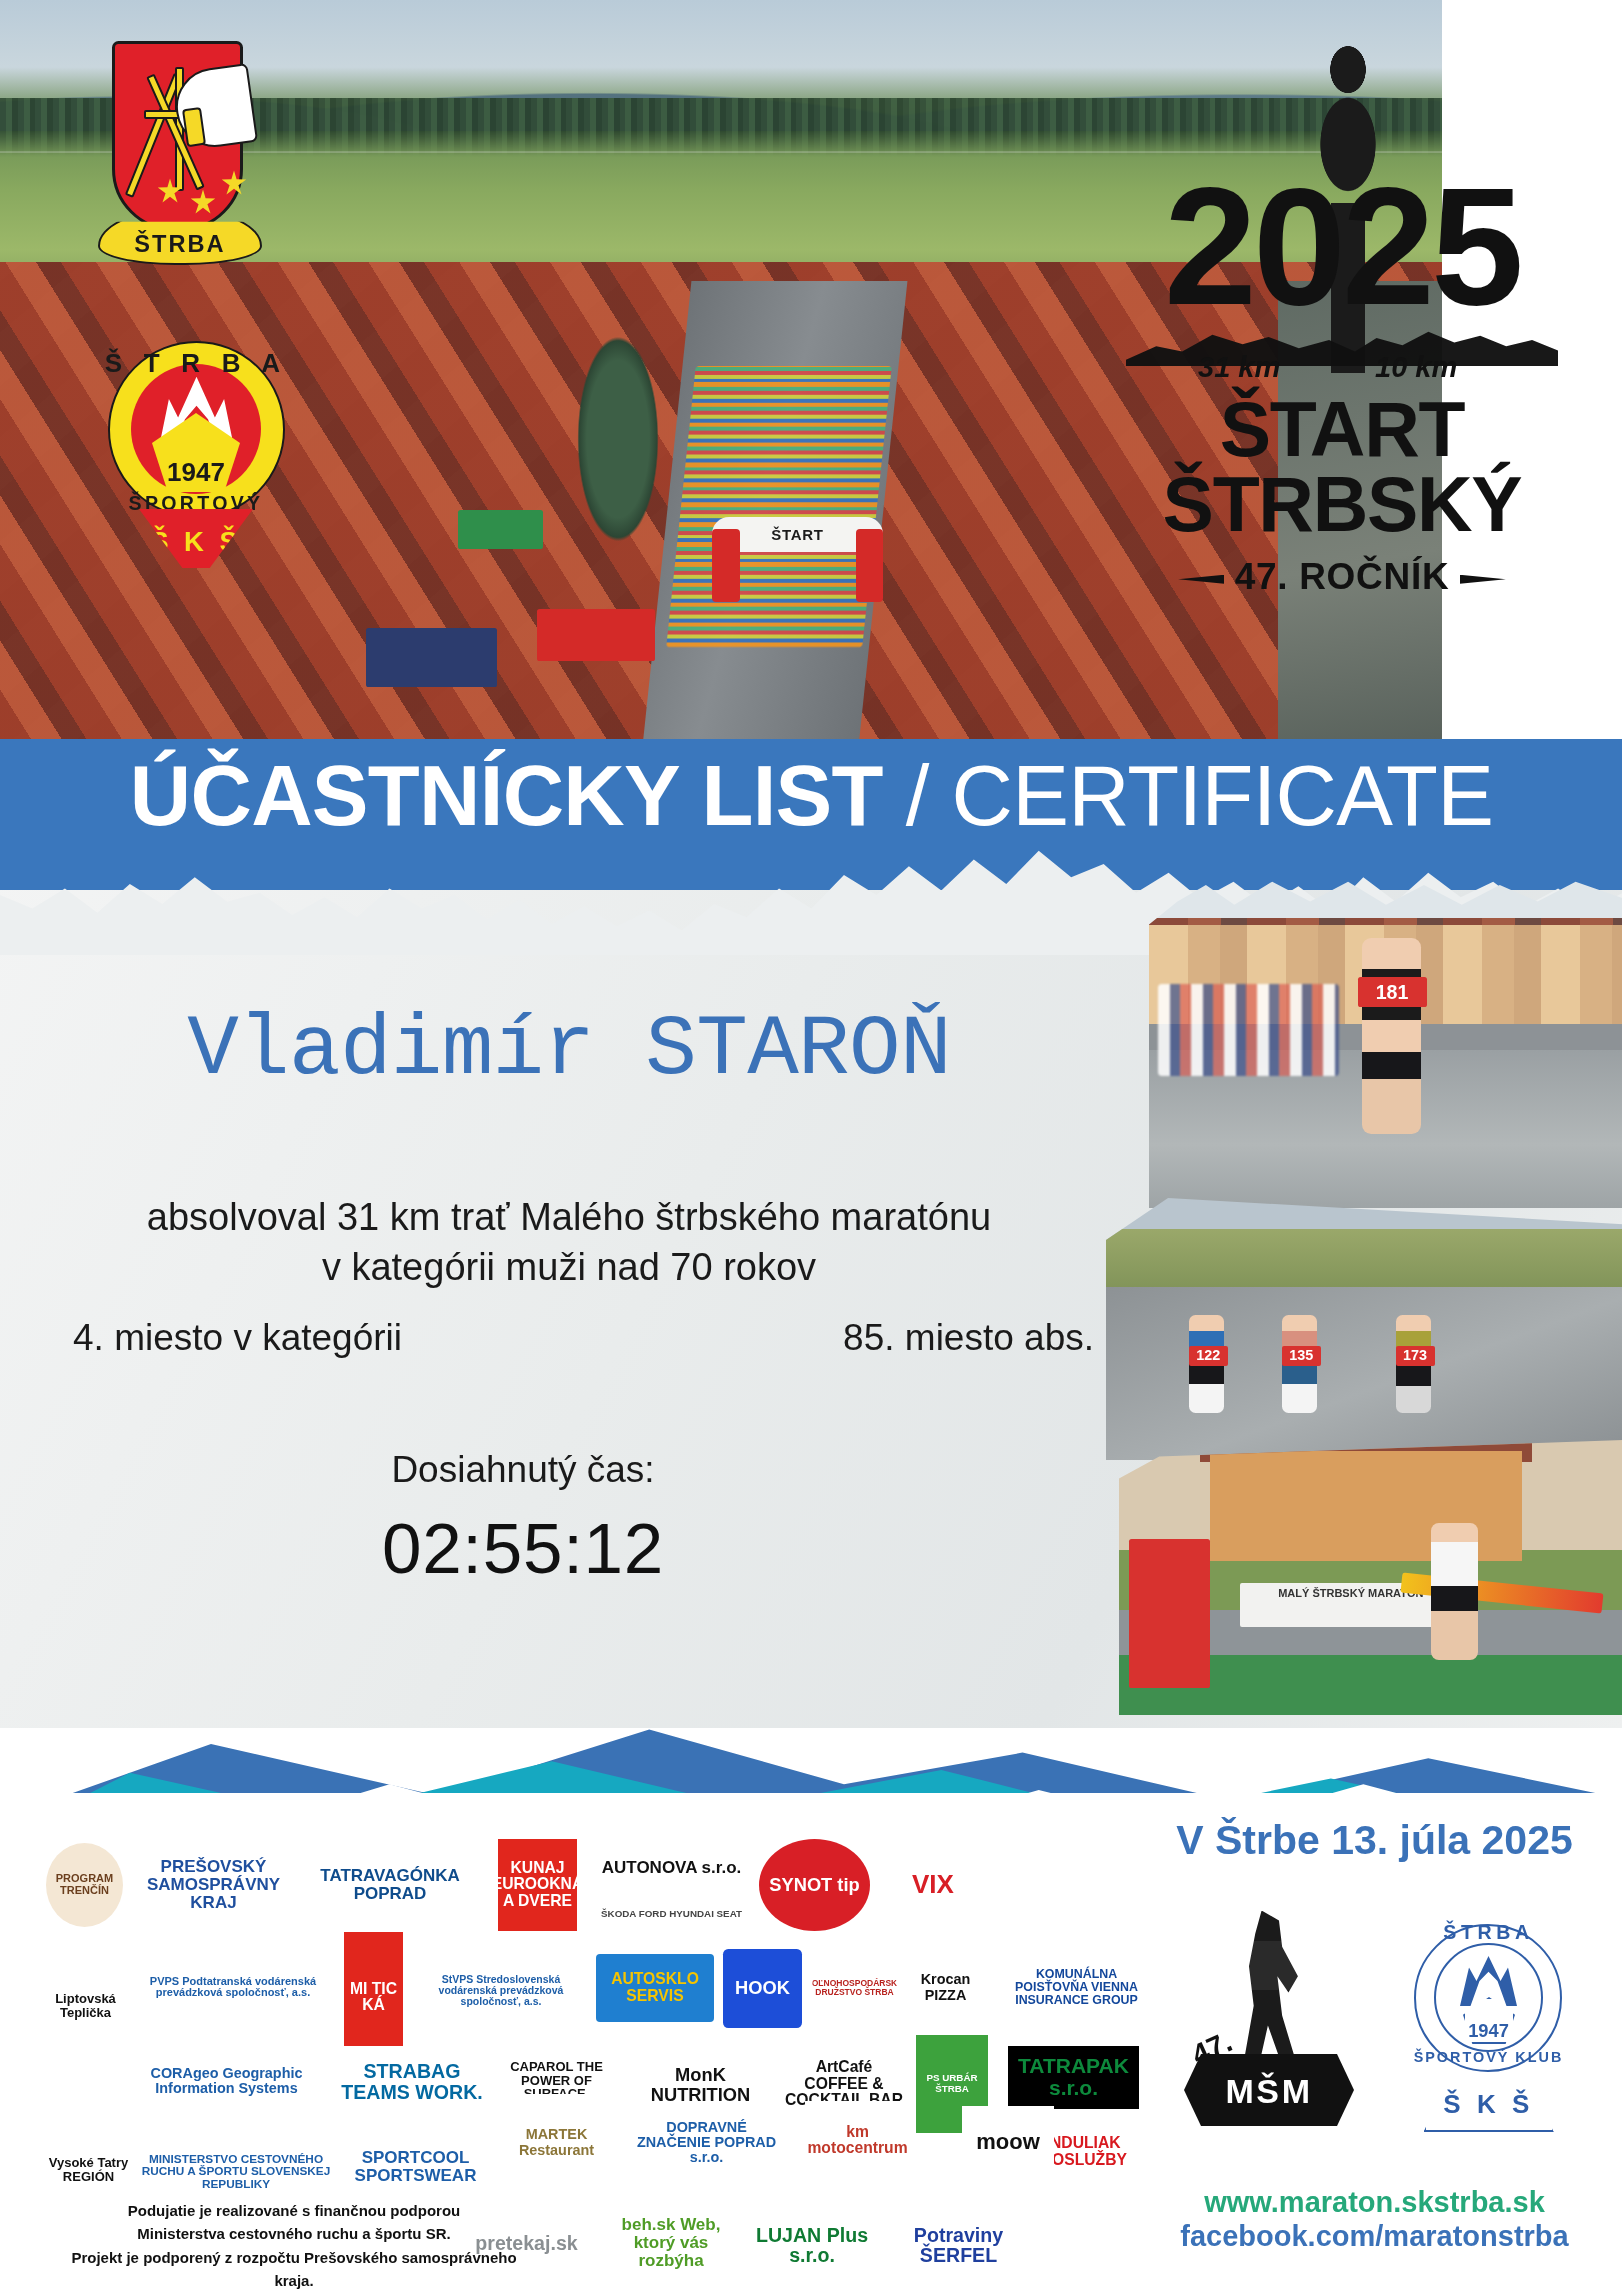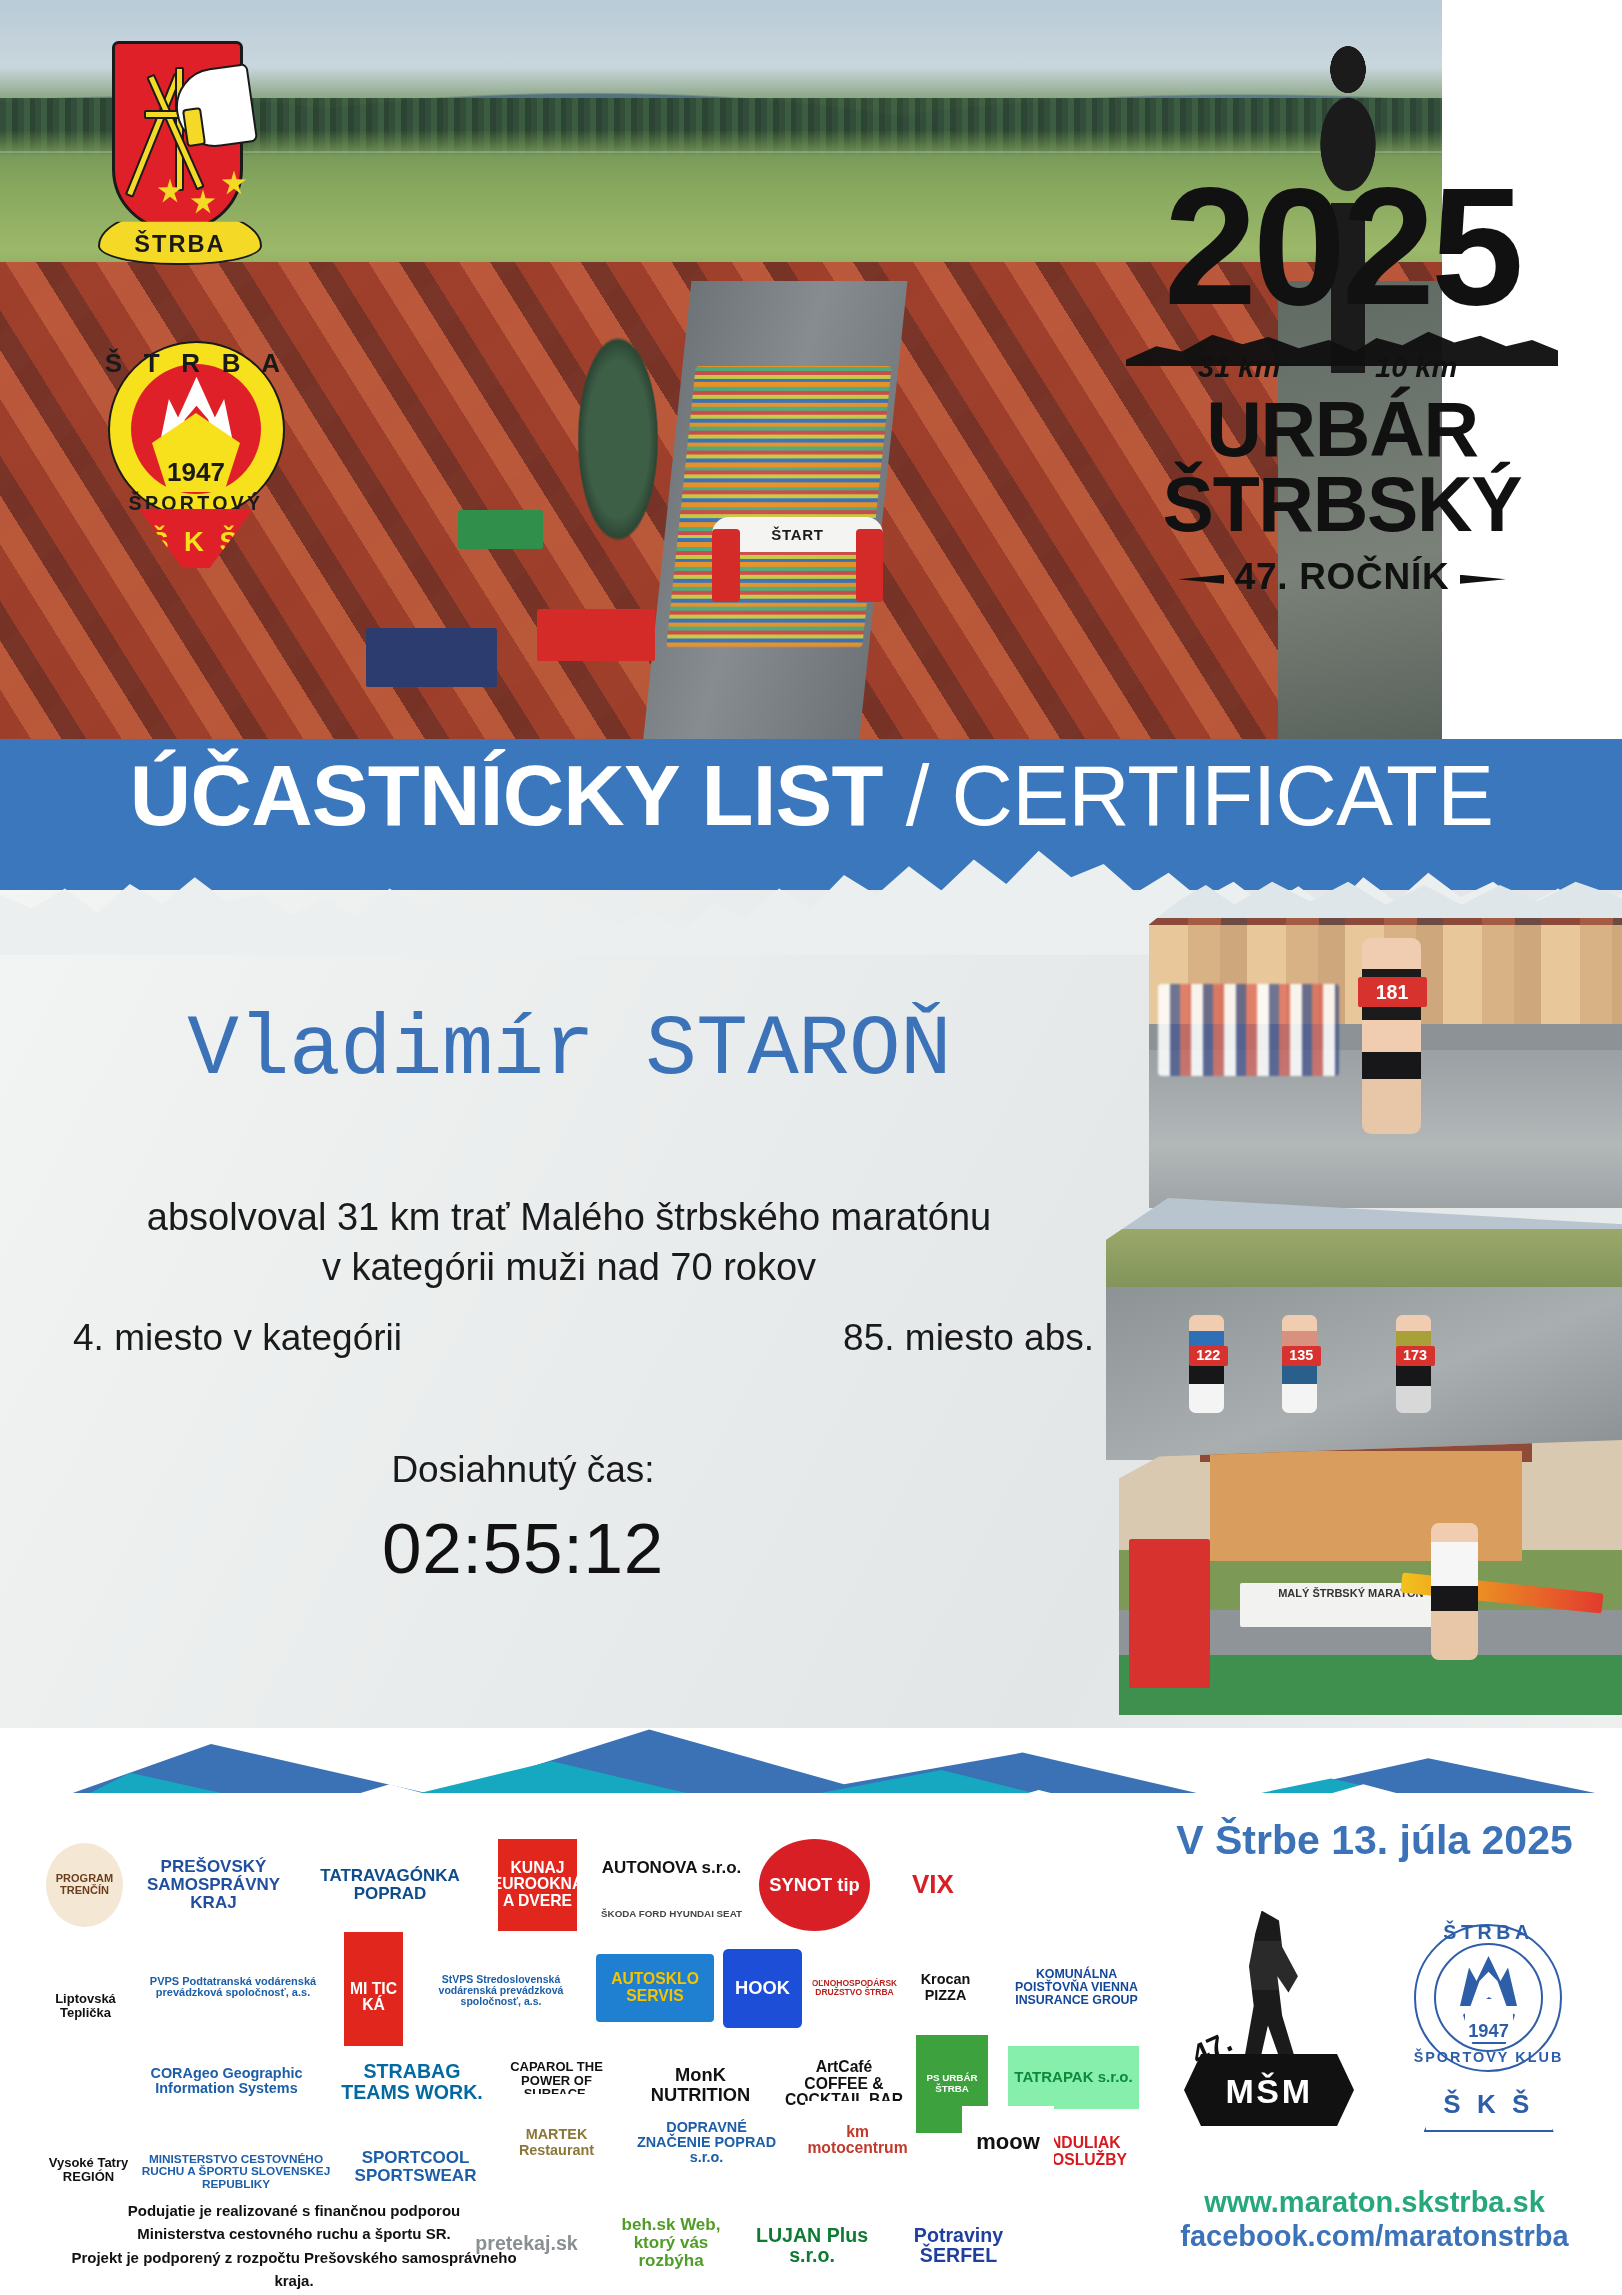--- a/index.html
+++ b/index.html
@@ -414,21 +414,21 @@
 </div>
 
 <div class="mlogo">
   <div class="runner"></div>
   <div class="year">2025</div>
   <div class="kms">
     <div class="ridge"></div>
     <div class="kmtxt km31">31 km</div>
     <div class="kmtxt km10">10 km</div>
   </div>
-  <div class="title1">URBÁR ŠTRBSKÝ</div>
+  <div class="title1">ŠTART ŠTRBSKÝ</div>
   <div class="rocnik">
     <span class="arrow"></span><span>47. ROČNÍK</span><span class="arrow r"></span>
   </div>
 </div>
 
 <div class="body-area"></div>
 
 <div class="banner">
   <div class="banner-title">
     <span class="b">ÚČASTNÍCKY LIST</span><span class="n"> / </span><span class="n">CERTIFICATE</span>
@@ -548,21 +548,21 @@
       </div>
       <div class="sp" style="left: 589px; top: 236px; width: 131px; height: 72px; font-size: 18.3px; color: rgb(17, 17, 17); background: rgb(255, 255, 255); border-radius: 0px;">
         <span>MonK NUTRITION</span>
       </div>
       <div class="sp" style="left: 739px; top: 229px; width: 118px; height: 85px; font-size: 15.7px; color: rgb(17, 17, 17); background: rgb(255, 255, 255); border-radius: 0px;">
         <span>ArtCafé COFFEE &amp; COCKTAIL BAR</span>
       </div>
       <div class="sp" style="left: 870px; top: 222px; width: 72px; height: 98px; font-size: 9.8px; color: rgb(255, 255, 255); background: rgb(61, 162, 61); border-radius: 0px;">
         <span>PS URBÁR ŠTRBA</span>
       </div>
-      <div class="sp" style="left: 962px; top: 233px; width: 131px; height: 63px; font-size: 15px; color: rgb(13, 138, 60); background: #86efac; border-radius: 0px;">
+      <div class="sp" style="left: 962px; top: 233px; width: 131px; height: 63px; font-size: 21px; color: rgb(13, 138, 60); background: #000000; border-radius: 0px;">
         <span>TATRAPAK s.r.o.</span>
       </div>
       <div class="sp" style="left: 962px; top: 305px; width: 131px; height: 68px; font-size: 15.7px; color: rgb(216, 25, 31); background: rgb(255, 255, 255); border-radius: 0px;">
         <span>KONDULIAK AUTOSLUŽBY</span>
       </div>
       <div class="sp" style="left: 0px; top: 308px; width: 85px; height: 98px; font-size: 13px; color: rgb(17, 17, 17); background: rgb(255, 255, 255); border-radius: 0px;">
         <span>Vysoké Tatry REGIÓN</span>
       </div>
       <div class="sp" style="left: 92px; top: 313px; width: 196px; height: 92px; font-size: 11.8px; color: rgb(29, 94, 168); background: rgb(255, 255, 255); border-radius: 0px;">
         <span>MINISTERSTVO CESTOVNÉHO RUCHU A ŠPORTU SLOVENSKEJ REPUBLIKY</span>

